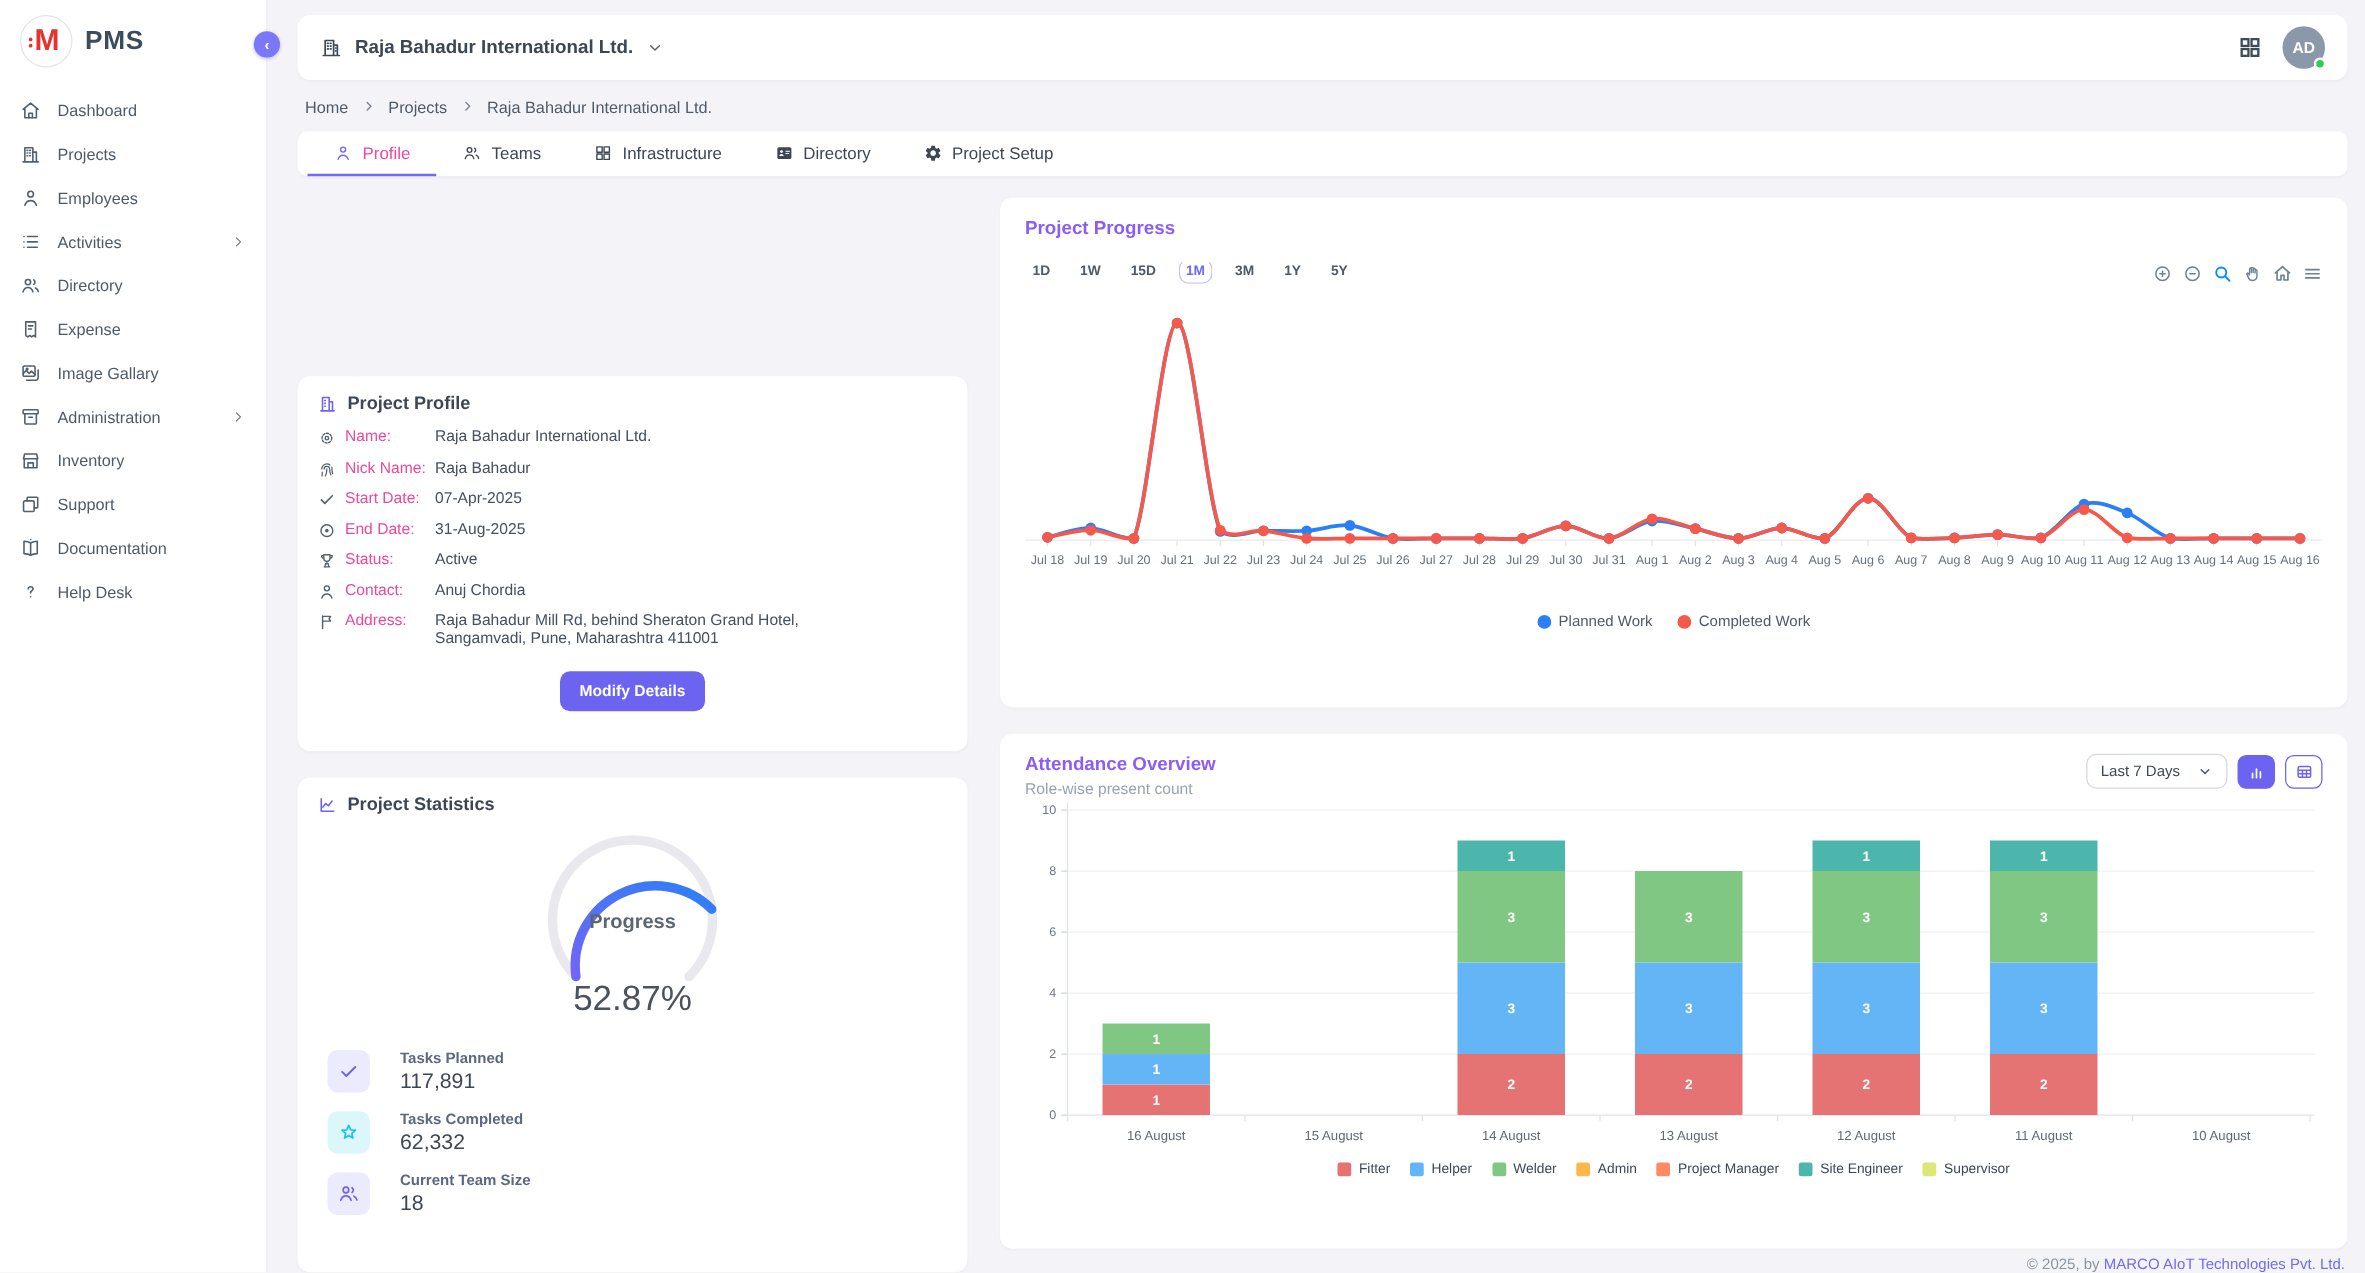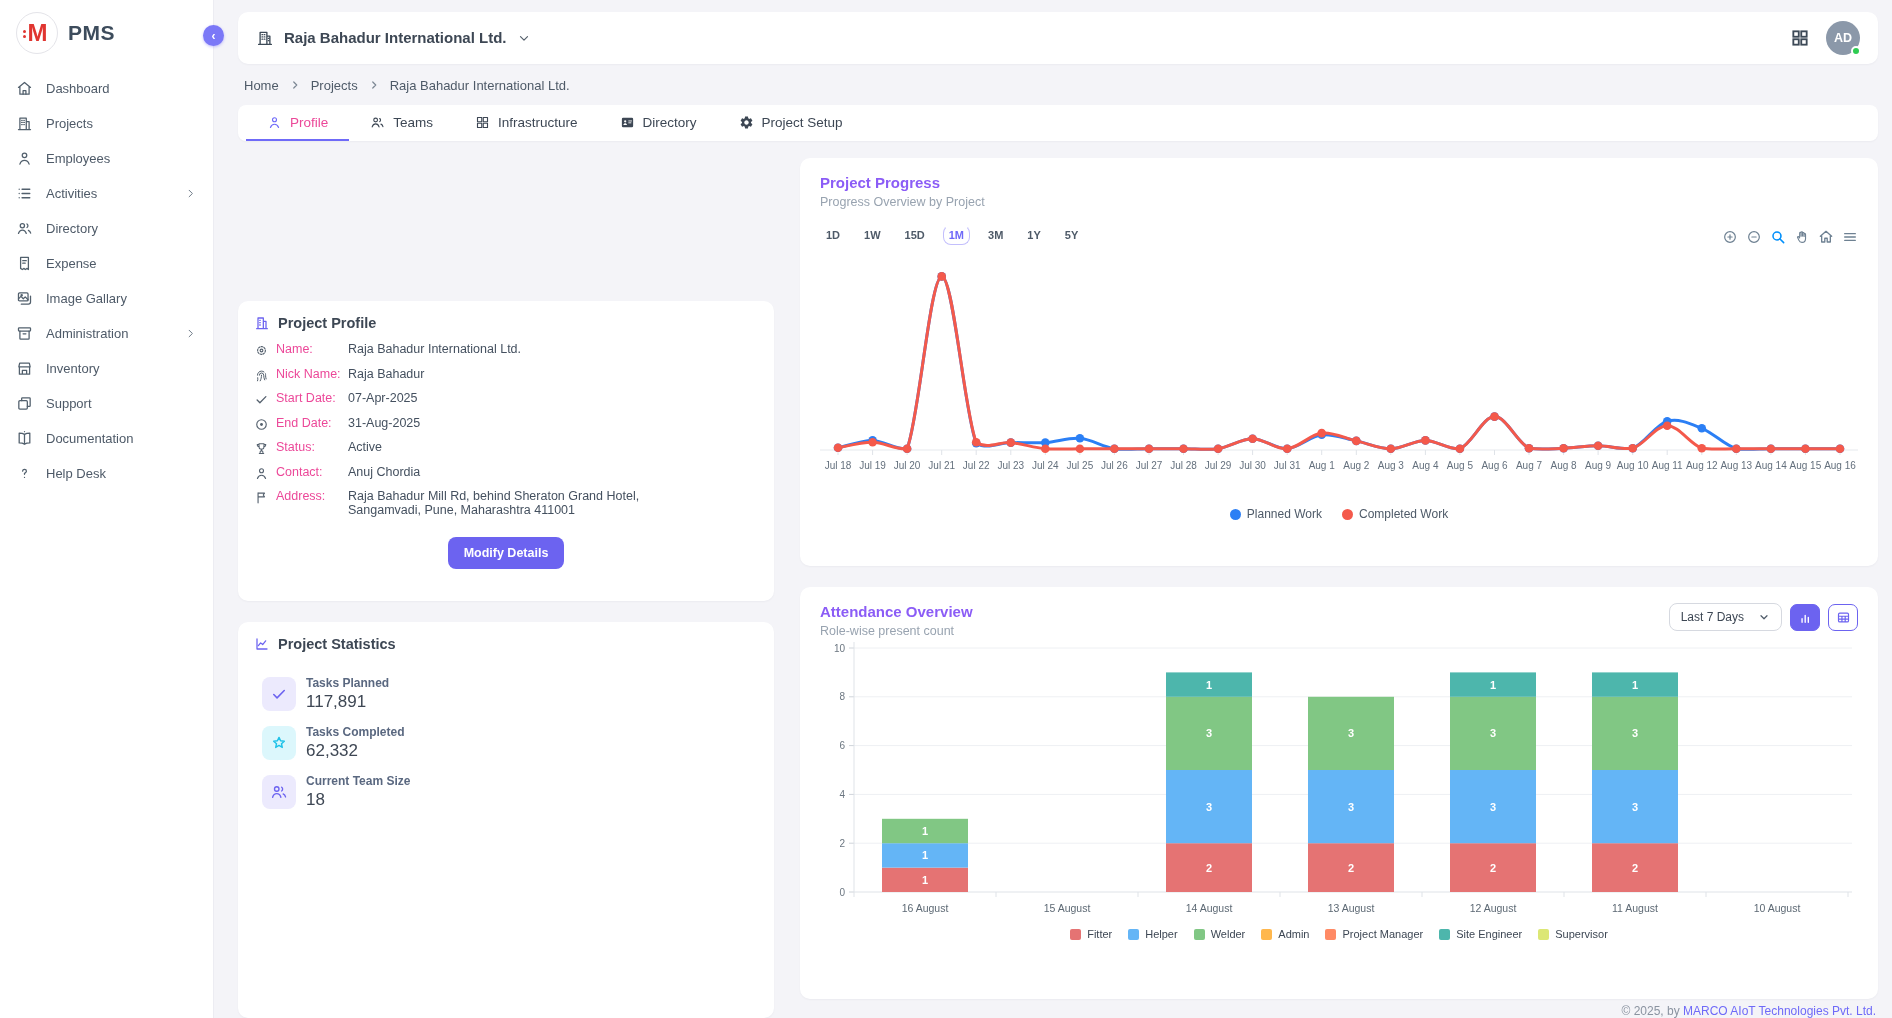--- a/index.html
+++ b/index.html
@@ -53,21 +53,21 @@
   .p-row{display:flex;gap:0;margin-bottom:9.5px;font-size:12.5px;line-height:13.5px}
   .p-row .ic{width:15px;height:15px;color:#55616e;flex-shrink:0;margin-right:7px}
   .p-label{width:72px;color:#ec4899;flex-shrink:0}
   .p-value{color:#44505f;max-width:330px}
   .modify-btn{margin:10px auto 0 auto;background:#6c63f0;color:#fff;border:none;border-radius:8px;font-size:12.5px;font-weight:700;padding:9px 16px;cursor:pointer;font-family:inherit}
   
   .stats-card{height:396px;margin-top:21px}
   .gauge-wrap{display:flex;flex-direction:column;align-items:center;margin-top:2px}
   .gauge-value{font-size:28px;color:#4a525c;margin-top:-18px}
   .stat-rows{padding:24px 0 0 24px;display:flex;flex-direction:column;gap:13px}
-  .stat-row{display:flex;align-items:center;gap:10px}
+  .stat-row{display:flex;align-items:center;gap:24px}
   .stat-ic{width:34px;height:34px;border-radius:8px;display:flex;align-items:center;justify-content:center}
   .stat-ic .ic{width:18px;height:18px}
   .stat-label{font-size:12px;font-weight:700;color:#5a6880}
   .stat-value{font-size:17px;color:#3e4754;margin-top:2px}
   
   .progress-card{height:408px;padding:16px 20px 0 20px}
   .chart-title{font-size:15px;font-weight:700;color:#8b5cf6}
   .chart-sub{font-size:12.5px;color:#98a3b0;margin-top:4px}
   .controls-row{display:flex;align-items:flex-end;margin-top:10px;height:26px}
   .ranges{display:flex;gap:12px;align-items:center}
@@ -420,20 +420,34 @@
         <div class="card stats-card">
           <div class="card-title-row">
             <span class="ic">
                 <svg viewBox="0 0 24 24" fill="none" stroke="currentColor" stroke-width="1.9" stroke-linecap="round" stroke-linejoin="round">
                   <path d="M4.5 4.5v15h15"></path>
                   <path d="m6.5 14.5 3.5-4.2 3 2.6 4.5-5.6"></path>
                 </svg>
               </span>
             <span class="card-title">Project Statistics</span>
           </div>
+          <div class="gauge-wrap">
+            <div id="gauge-svg"><svg width="170" height="142" viewBox="0 0 170 142">
+     <defs>
+                    <linearGradient id="gg" x1="0" y1="1" x2="1" y2="0">
+                      <stop offset="0" stop-color="#7166f5"></stop>
+                      <stop offset="1" stop-color="#2d7ff7"></stop>
+                    </linearGradient>
+                  </defs>
+     <path d="M39.74516600406096 127.25483399593904 A64 64 0 1 1 130.25483399593904 127.25483399593904" stroke="#e8e8ee" stroke-width="7.5" fill="none" stroke-linecap="round"></path>
+     <path d="M39.74516600406096 127.25483399593904 A64 64 0 0 1 148.41556805303662 73.3706472716269" stroke="url(#gg)" stroke-width="7.5" fill="none" stroke-linecap="round"></path>
+     <text x="85" y="88" text-anchor="middle" font-size="16" font-weight="bold" fill="#5b6670">Progress</text>
+   </svg></div>
+            <div class="gauge-value">52.87%</div>
+          </div>
           <div class="stat-rows" id="stat-rows">
               <div class="stat-row">
     <span class="stat-ic" style="background:#eceafd;color:#6c63f0">
                   <span class="ic ">
                     <svg viewBox="0 0 24 24" fill="none" stroke="currentColor" stroke-width="2.1" stroke-linecap="round" stroke-linejoin="round">
                       <path d="m5 12.7 4.4 4.4L19 7.4"></path>
                     </svg>
                   </span>
                 </span>
     <span>
@@ -468,21 +482,20 @@
                   <div class="stat-value">18</div>
                 </span>
               </div>
             </div>
         </div>
       </div>
 
       <div class="col-right">
         <div class="card progress-card">
           <div class="chart-title">Project Progress</div>
-          <div class="chart-sub">Progress Overview by Project</div>
           <div class="controls-row">
             <div class="ranges" id="ranges">
                 <span class="range-btn ">1D</span>
                 <span class="range-btn ">1W</span>
                 <span class="range-btn ">15D</span>
                 <span class="range-btn active">1M</span>
                 <span class="range-btn ">3M</span>
                 <span class="range-btn ">1Y</span>
                 <span class="range-btn ">5Y</span>
               </div>

